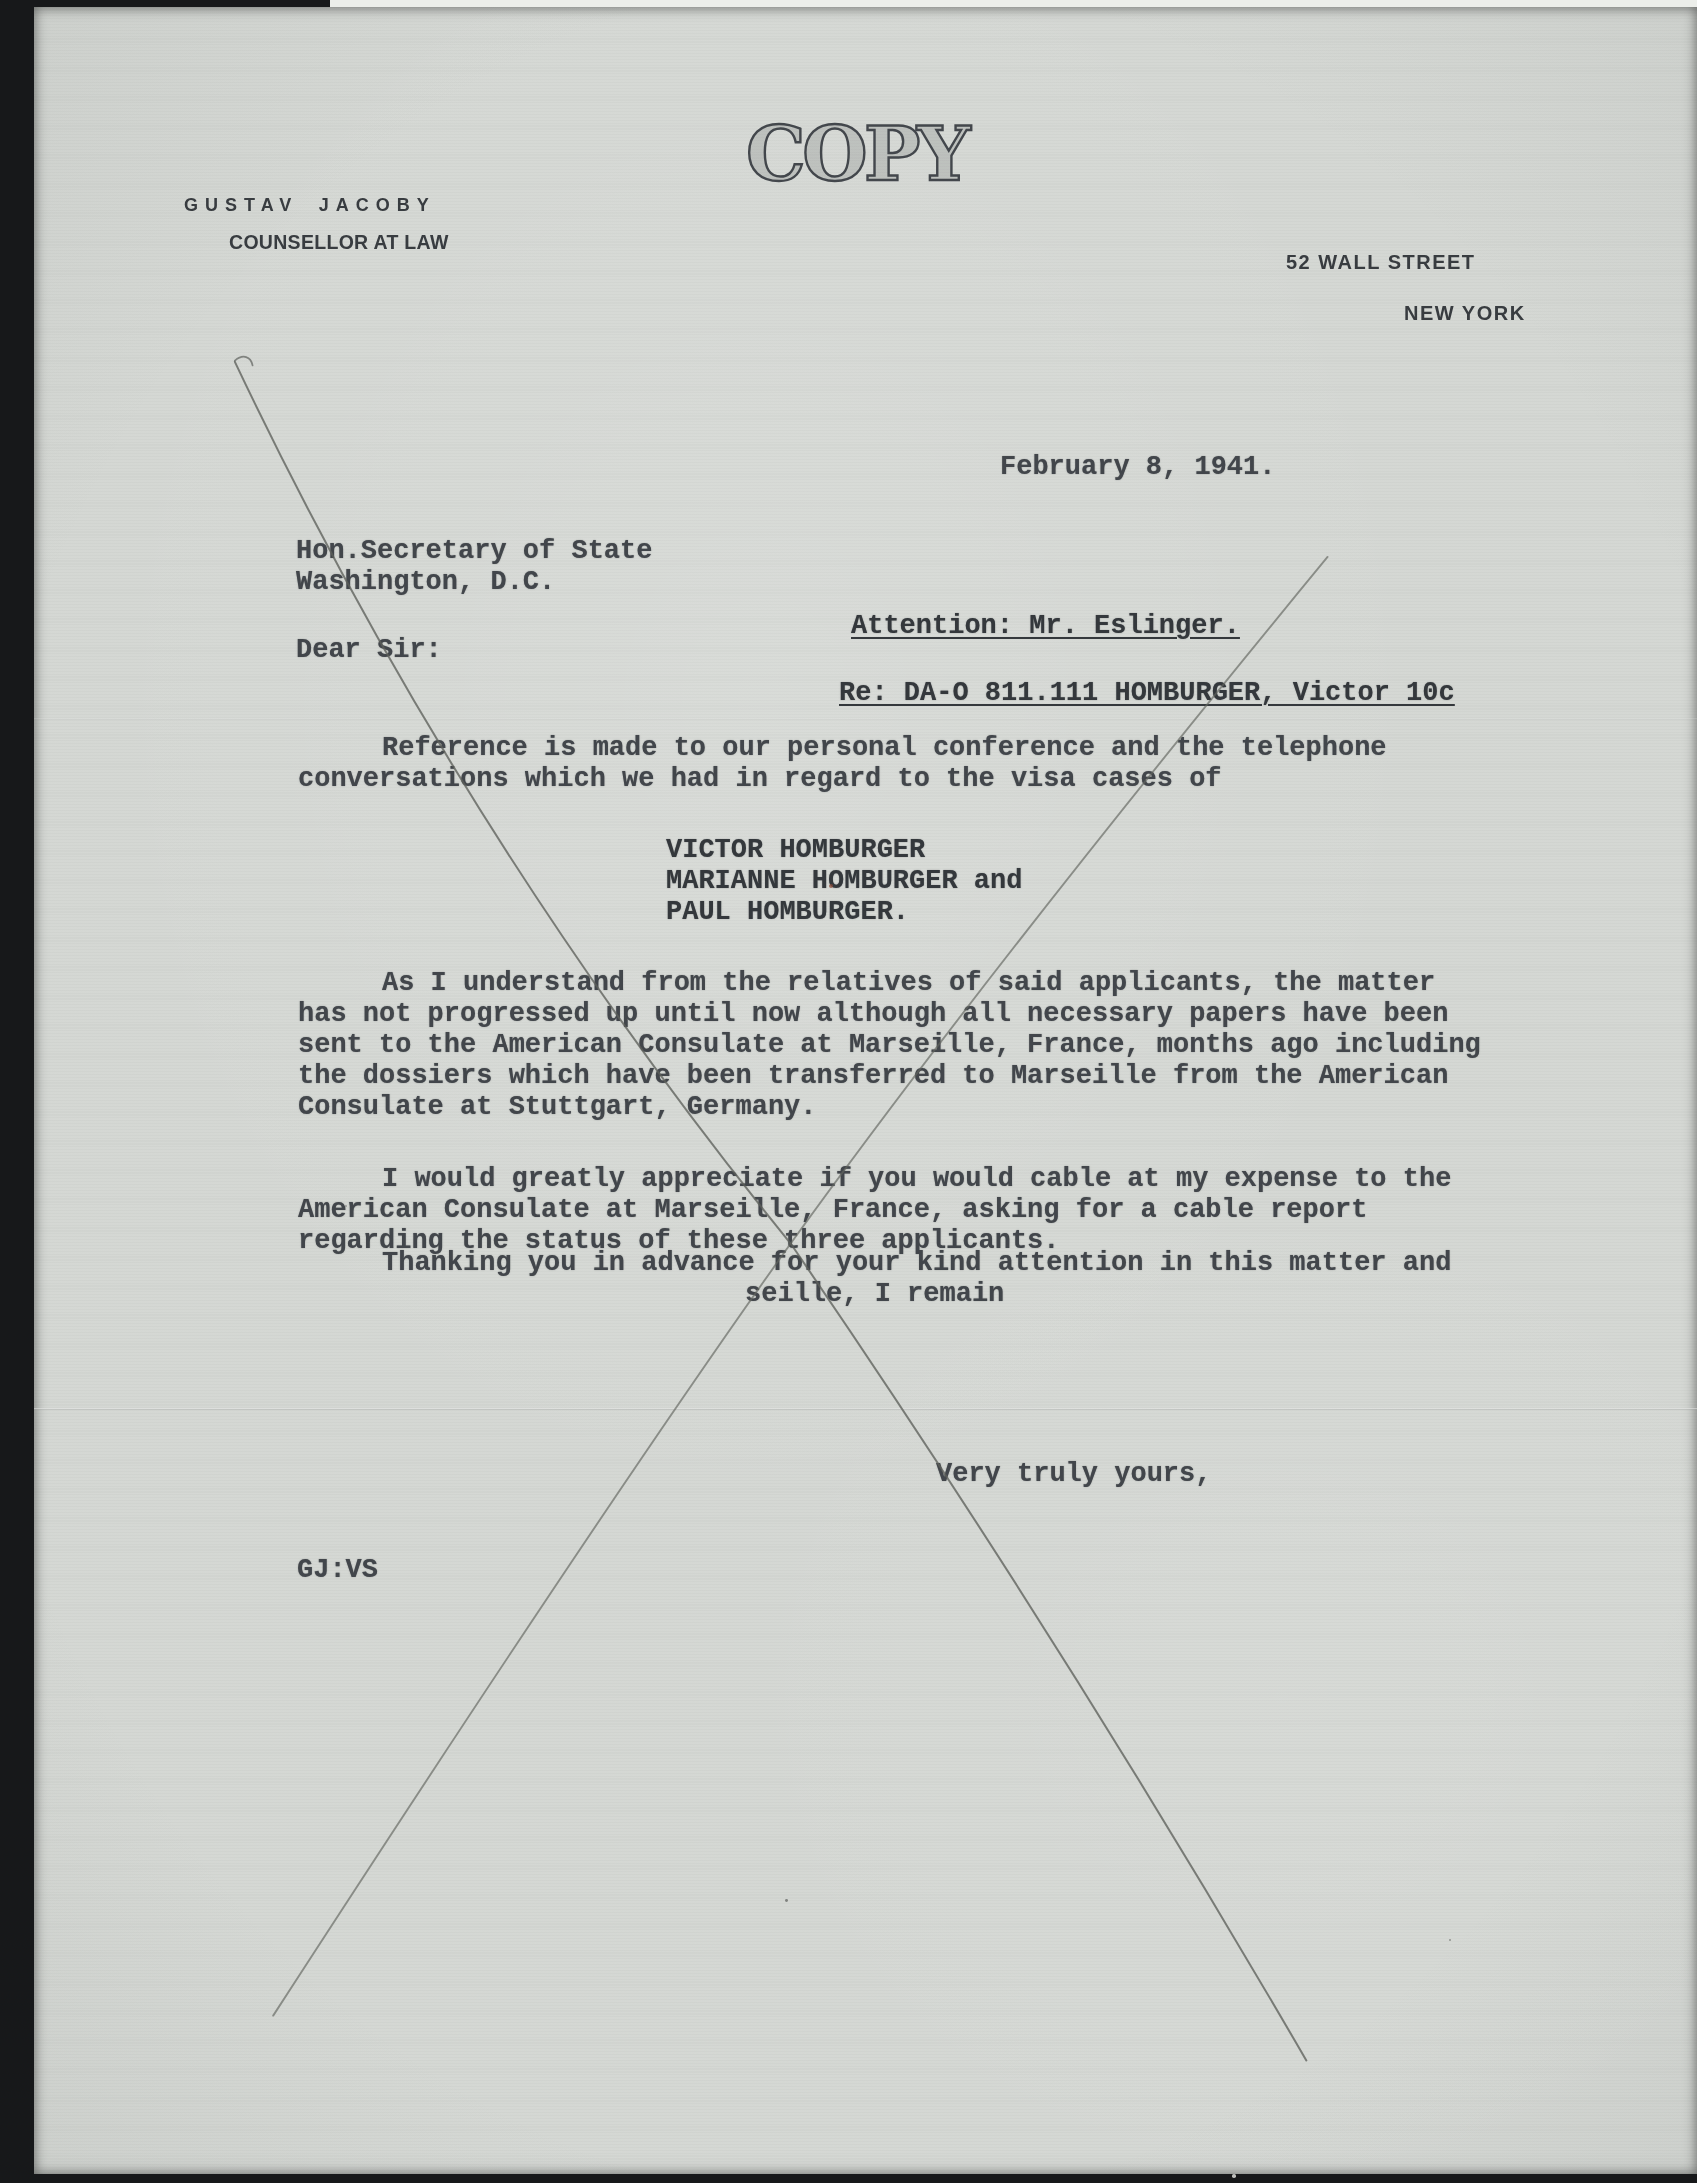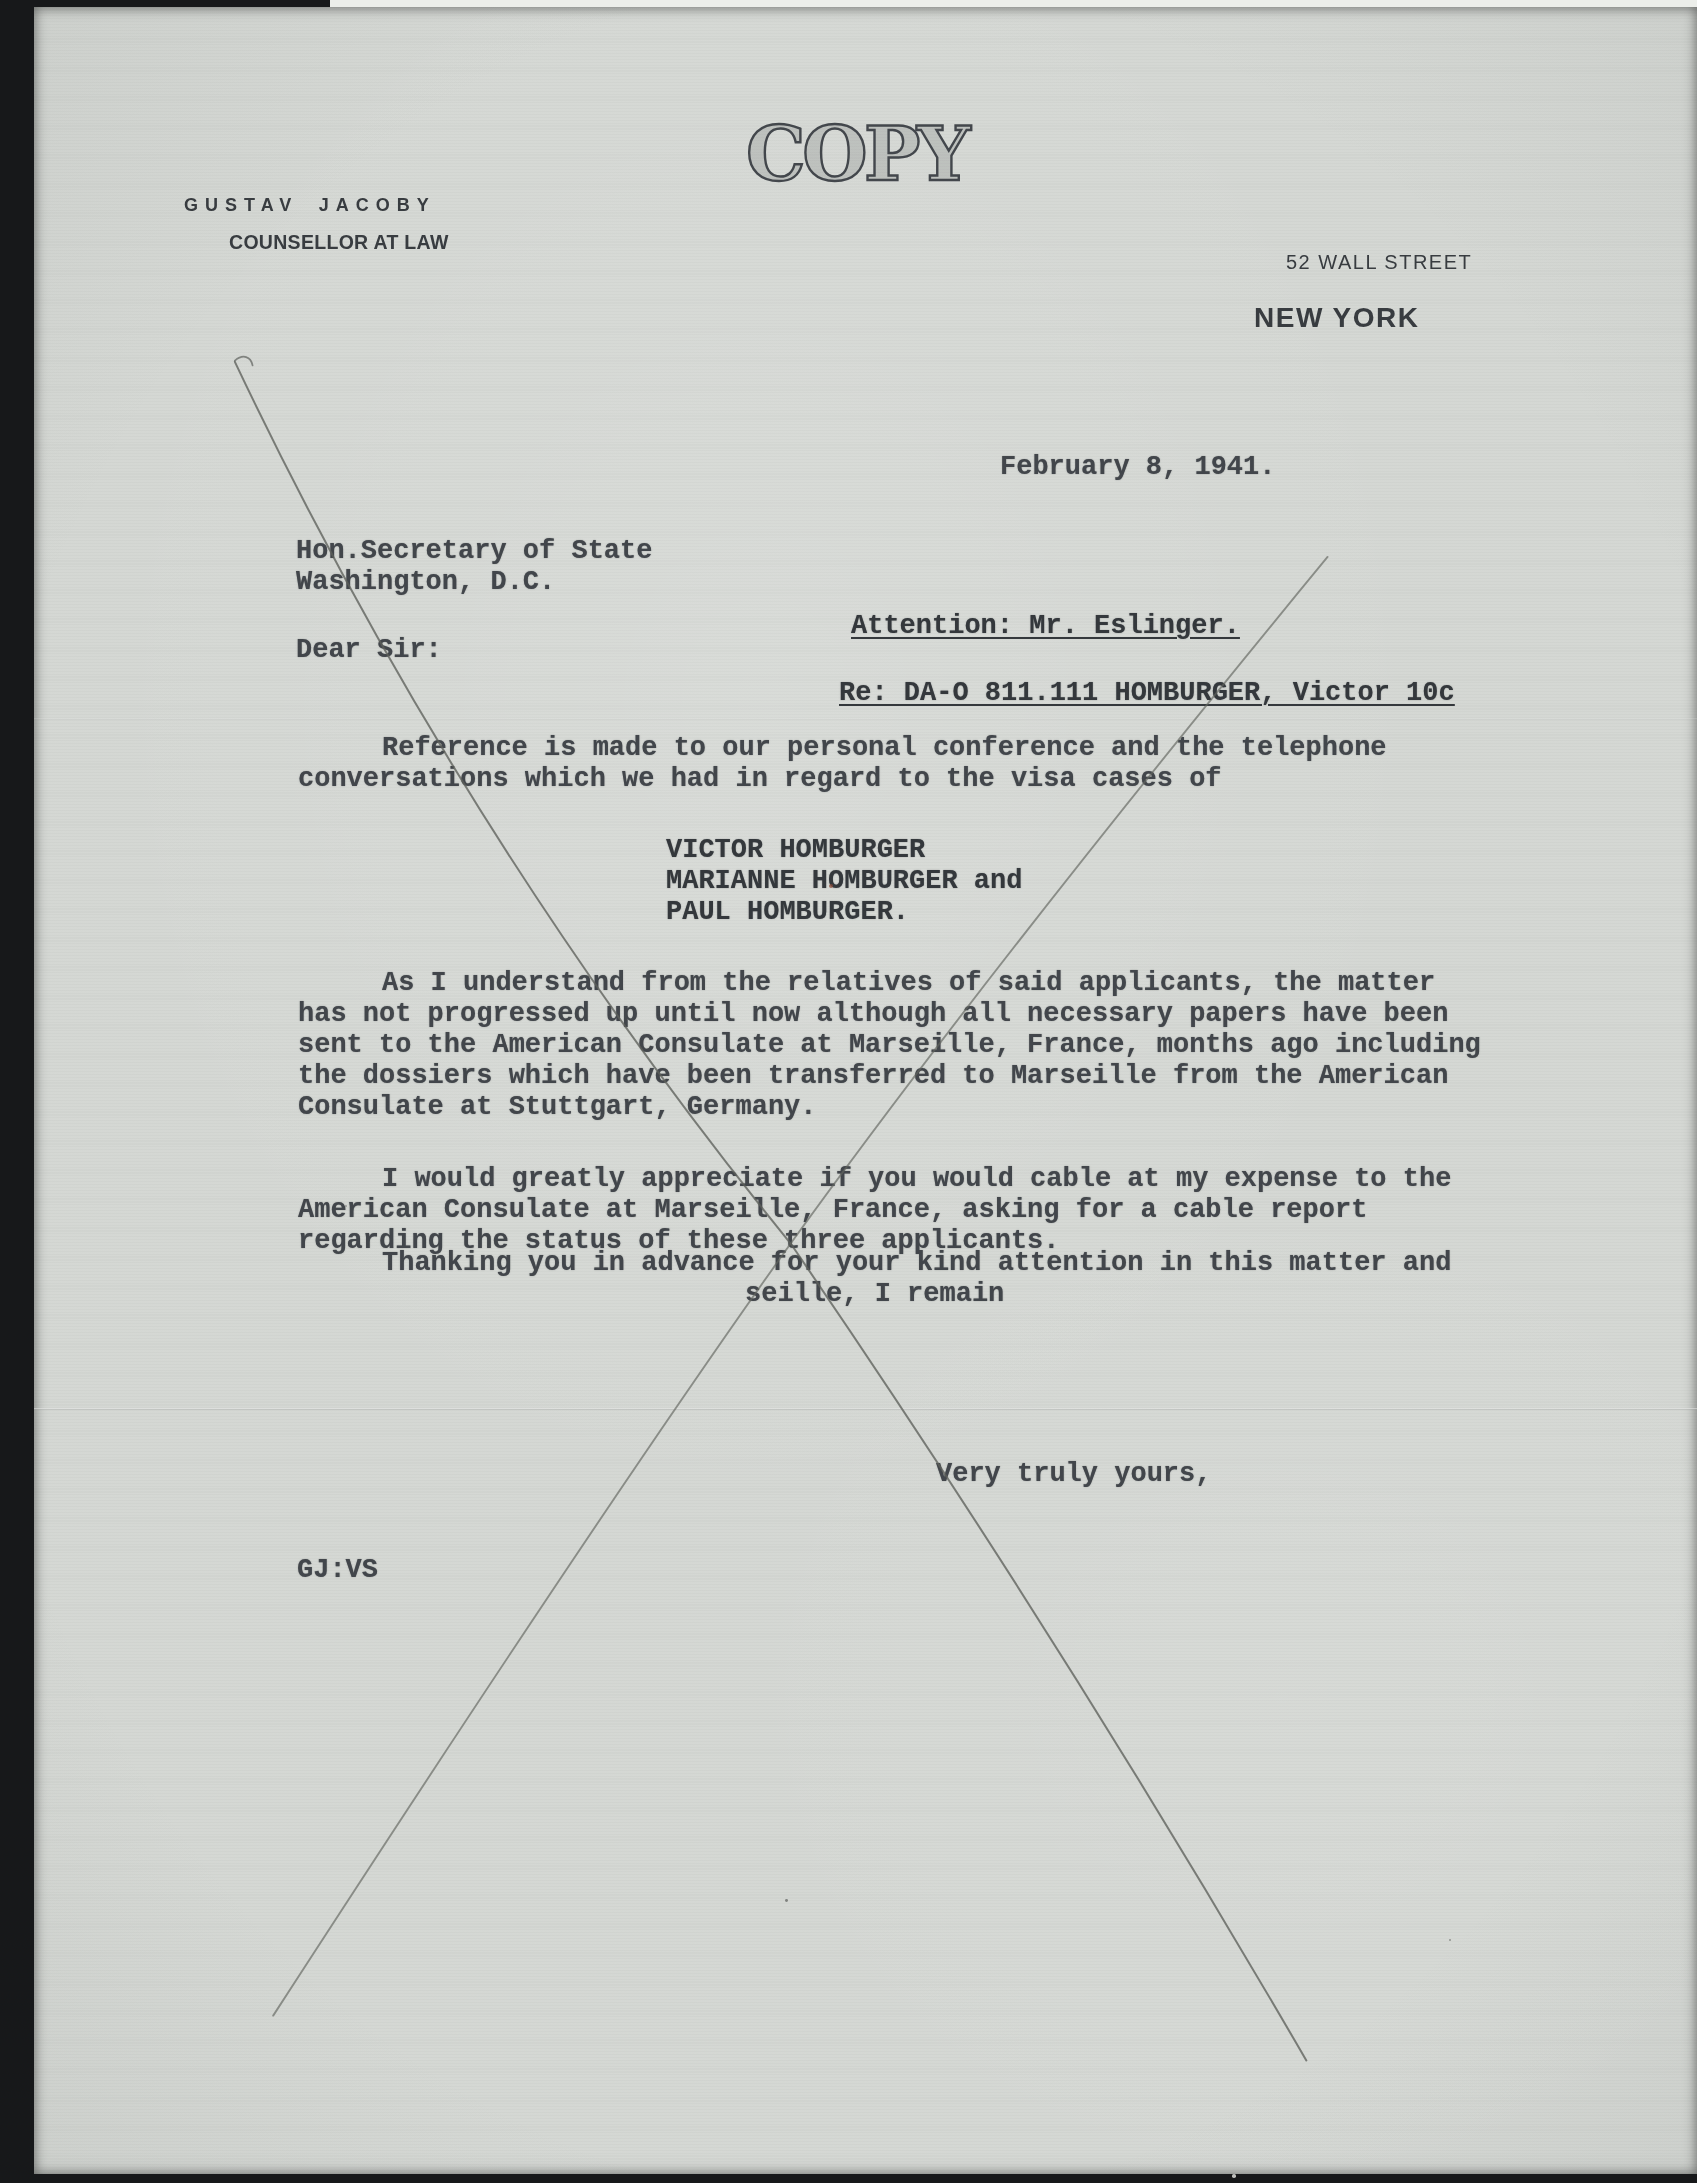--- a/index.html
+++ b/index.html
@@ -24,22 +24,22 @@
   
   .stamp{position:absolute;left:746px;top:110px;
       font-family:"DejaVu Serif", serif;font-size:75px;font-weight:700;
       letter-spacing:-3.5px;color:rgba(82,86,90,0.18);
       -webkit-text-stroke:2.4px #43474c;text-stroke:2.4px #43474c;
       filter:blur(0.2px);}
   .lh{position:absolute;color:#383c40;filter:blur(0.2px);white-space:pre;}
   .lh-name{left:184px;top:195px;font-size:18px;font-weight:600;
       letter-spacing:7px;word-spacing:8.3px;}
   .lh-title{left:229px;top:231px;font-size:19.5px;font-weight:700;letter-spacing:0.3px;}
-  .lh-street{left:1286px;top:251px;font-size:20px;font-weight:400;letter-spacing:1.5px;}
-  .lh-city{left:1254px;top:302px;font-size:28px;font-weight:700;letter-spacing:1.5px;}
+  .lh-street{left:1286px;top:251px;font-size:20px;font-weight:700;letter-spacing:1.5px;}
+  .lh-city{left:1404px;top:302px;font-size:20px;font-weight:700;letter-spacing:1.5px;}
 
   .typed{position:absolute;font-family:"Liberation Mono","DejaVu Sans Mono",monospace;
       font-size:27px;line-height:31px;font-weight:700;color:#42464b;
       white-space:pre;filter:blur(0.3px);
       text-shadow:0 0 1.2px rgba(55,58,62,0.55);}
   .typed.dark{color:#34383c;}
   .para > div:first-child{text-indent:84px;}
   .underlined{text-decoration:underline;text-decoration-thickness:2.4px;text-underline-offset:4.1px;}
 
   

